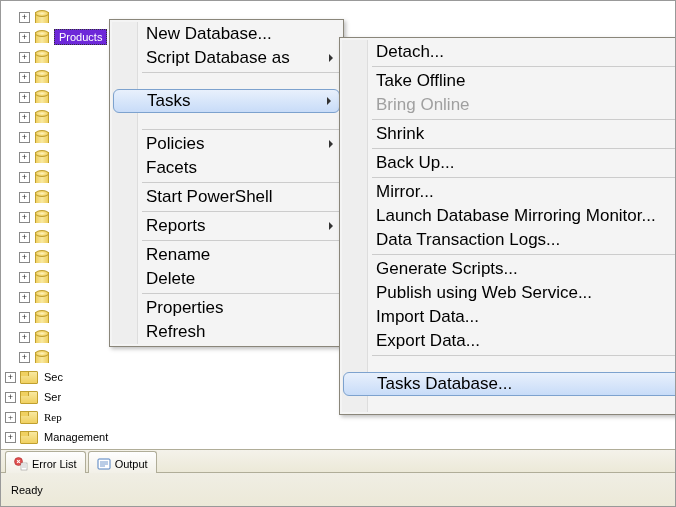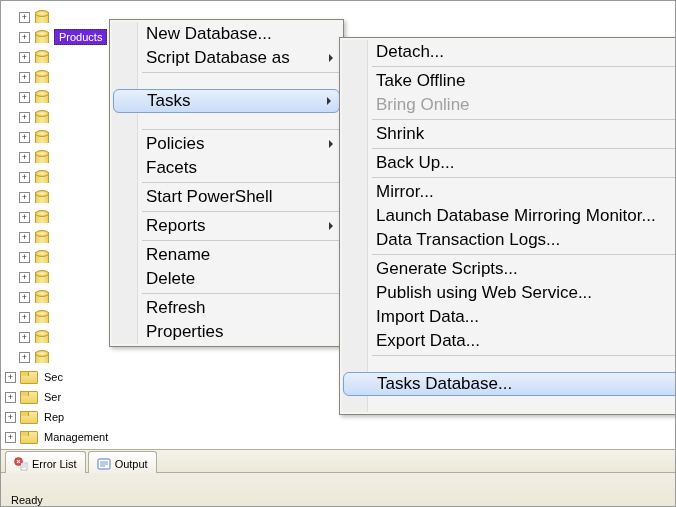--- a/index.html
+++ b/index.html
@@ -171,21 +171,21 @@
   .tab-icon {
     width: 14px; height: 14px;
     display: flex; align-items: center; justify-content: center;
   }
   .status-bar {
     position: absolute;
     left: 0; right: 0; bottom: 0;
     height: 33px;
     background: linear-gradient(to bottom, #f0eee4, #ece9d8);
     display: flex;
-    align-items: flex-end;
+    align-items: center;
     padding-left: 10px;
     font-size: 11px;
   }
 </style>
 </head>
 <body>
 
 <div class="tree" id="tree-root">
     <div class="tree-row">
       <span class="expander plus"></span>
@@ -263,21 +263,21 @@
     <div class="tree-row" style="margin-left: -14px;">
       <span class="expander plus"></span>
       <span class="folder-icon"></span>
       <span class="node-label">Sec</span>
     </div>
     <div class="tree-row" style="margin-left: -14px;">
       <span class="expander plus"></span>
       <span class="folder-icon"></span>
       <span class="node-label">Ser</span>
     </div>
-    <div class="tree-row" style="margin-left: -14px;">
+    <div class="tree-row" style="margin-left: -14px; font-family: Liberation Serif, serif;">
       <span class="expander plus"></span>
       <span class="folder-icon"></span>
       <span class="node-label">Rep</span>
     </div>
     <div class="tree-row" style="margin-left: -14px; align-items: center;">
       <span class="expander plus"></span>
       <span class="folder-icon"></span>
       <span class="node-label">Management</span>
     </div>
   </div>
@@ -315,24 +315,24 @@
     </div>
     <div class="menu-sep"></div>
     <div class="menu-item">
       <span>Rename</span>
     </div>
     <div class="menu-item">
       <span>Delete</span>
     </div>
     <div class="menu-sep"></div>
     <div class="menu-item">
+      <span>Properties</span>
+    </div>
+    <div class="menu-item">
       <span>Refresh</span>
-    </div>
-    <div class="menu-item">
-      <span>Properties</span>
     </div>
   </div>
 
 <div class="menu menu2" id="menu2">
   <div class="menu-strip"></div>
 <div class="menu-item">
       <span>Detach...</span>
     </div>
     <div class="menu-sep"></div>
     <div class="menu-item">

